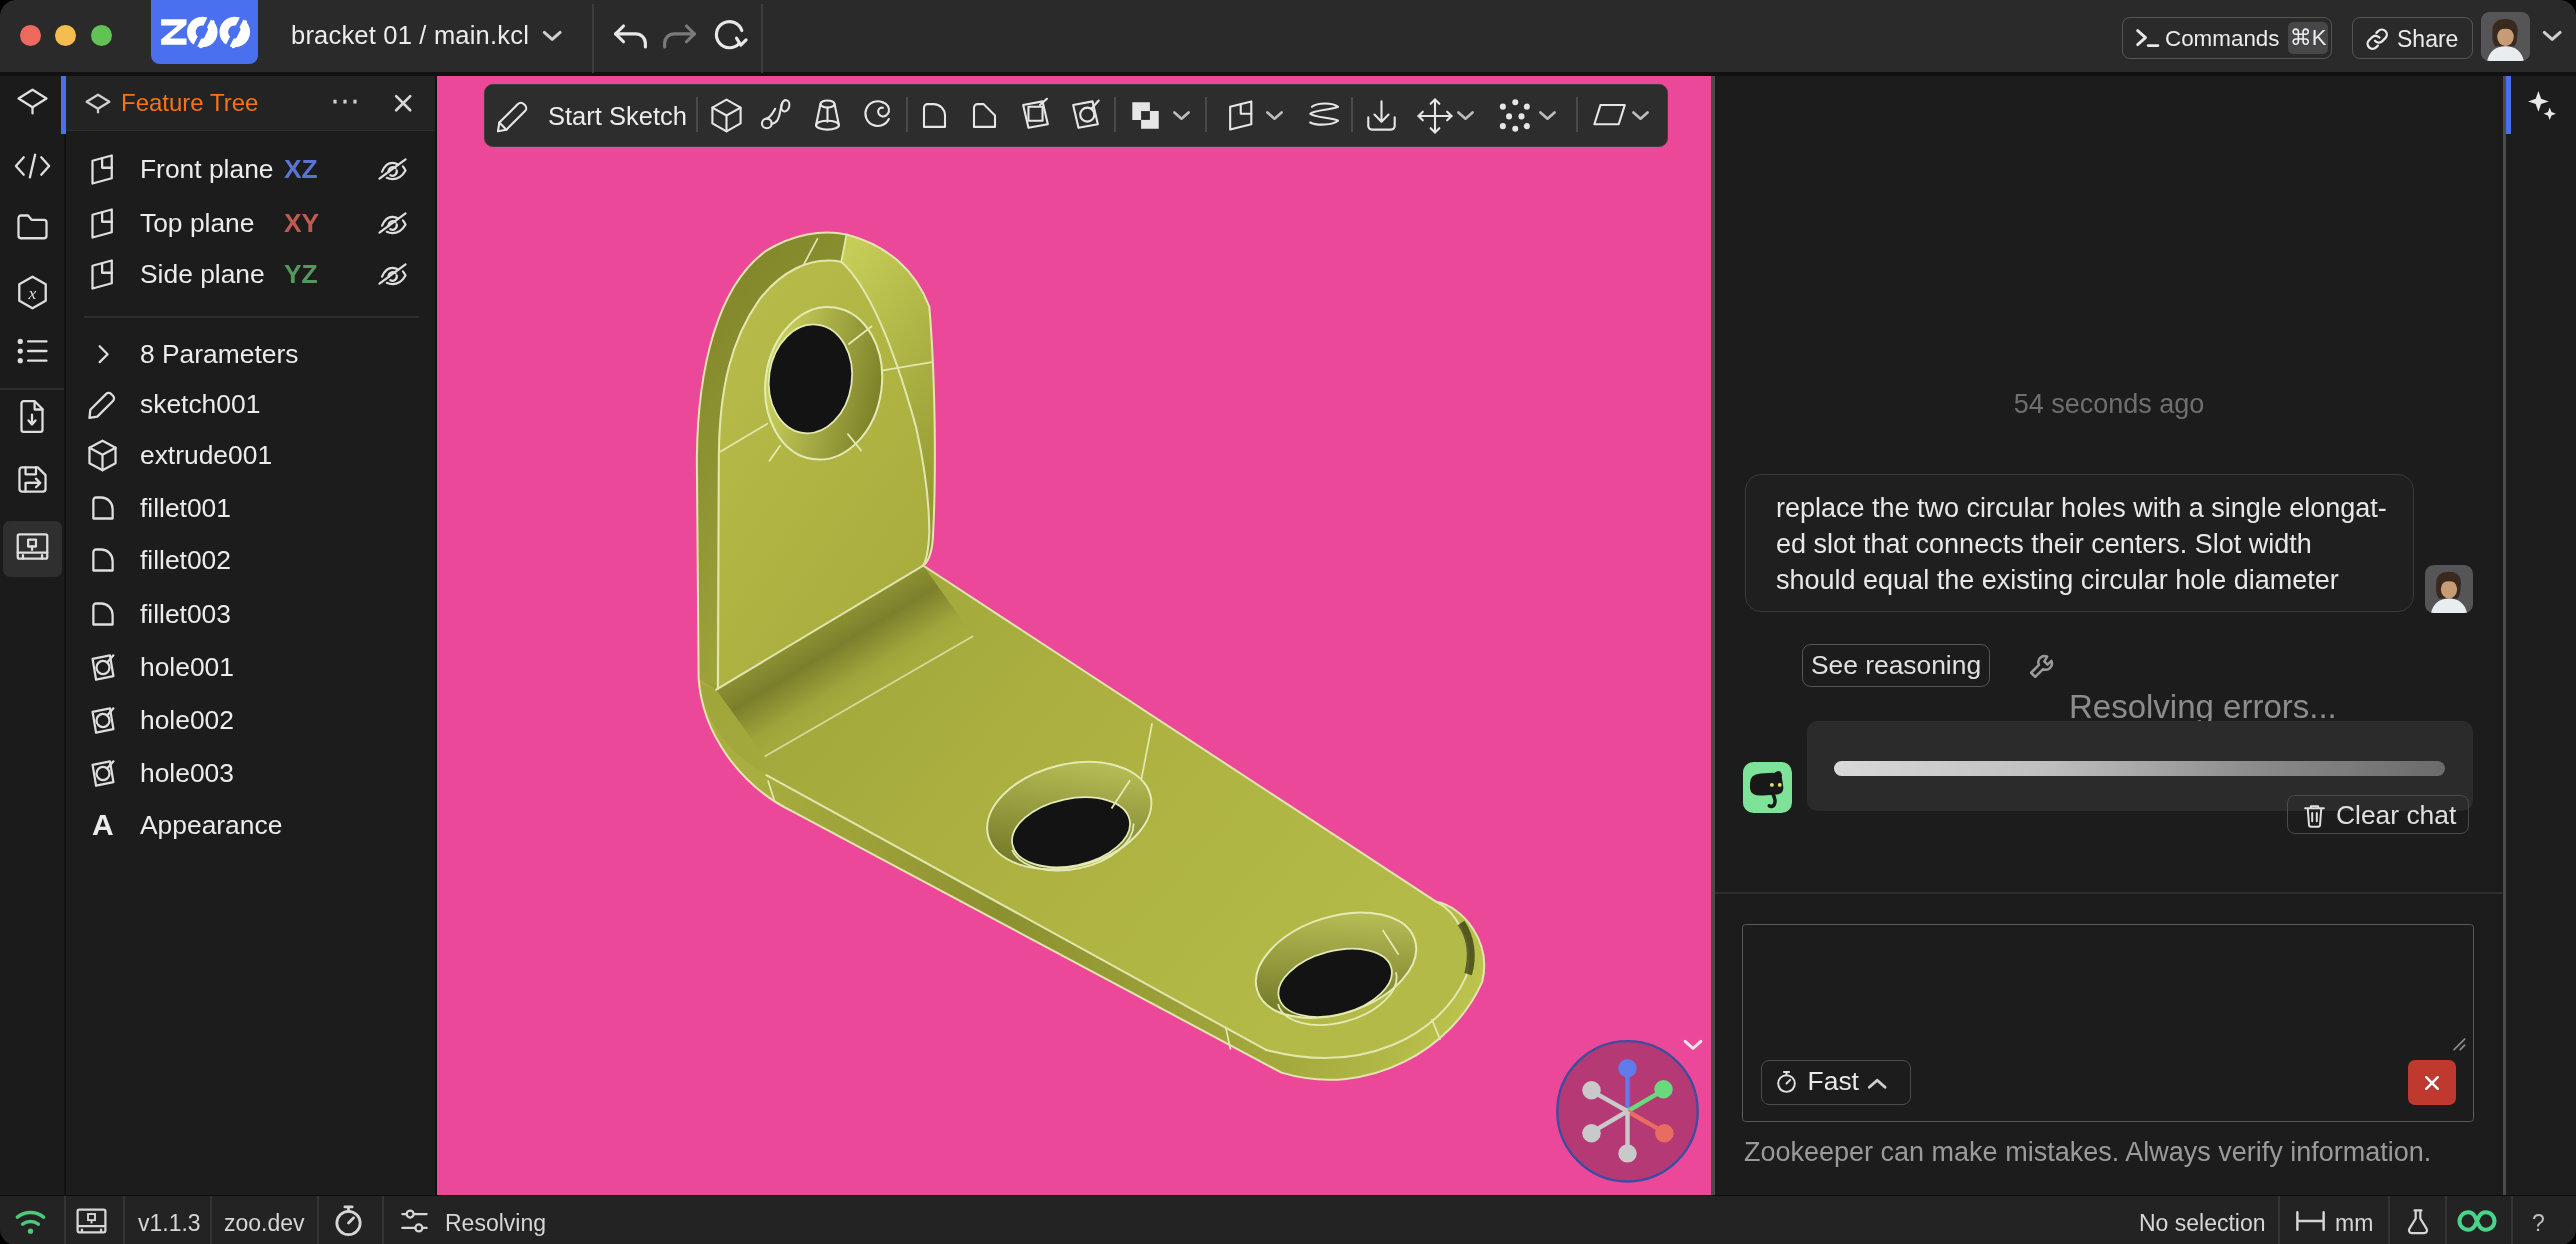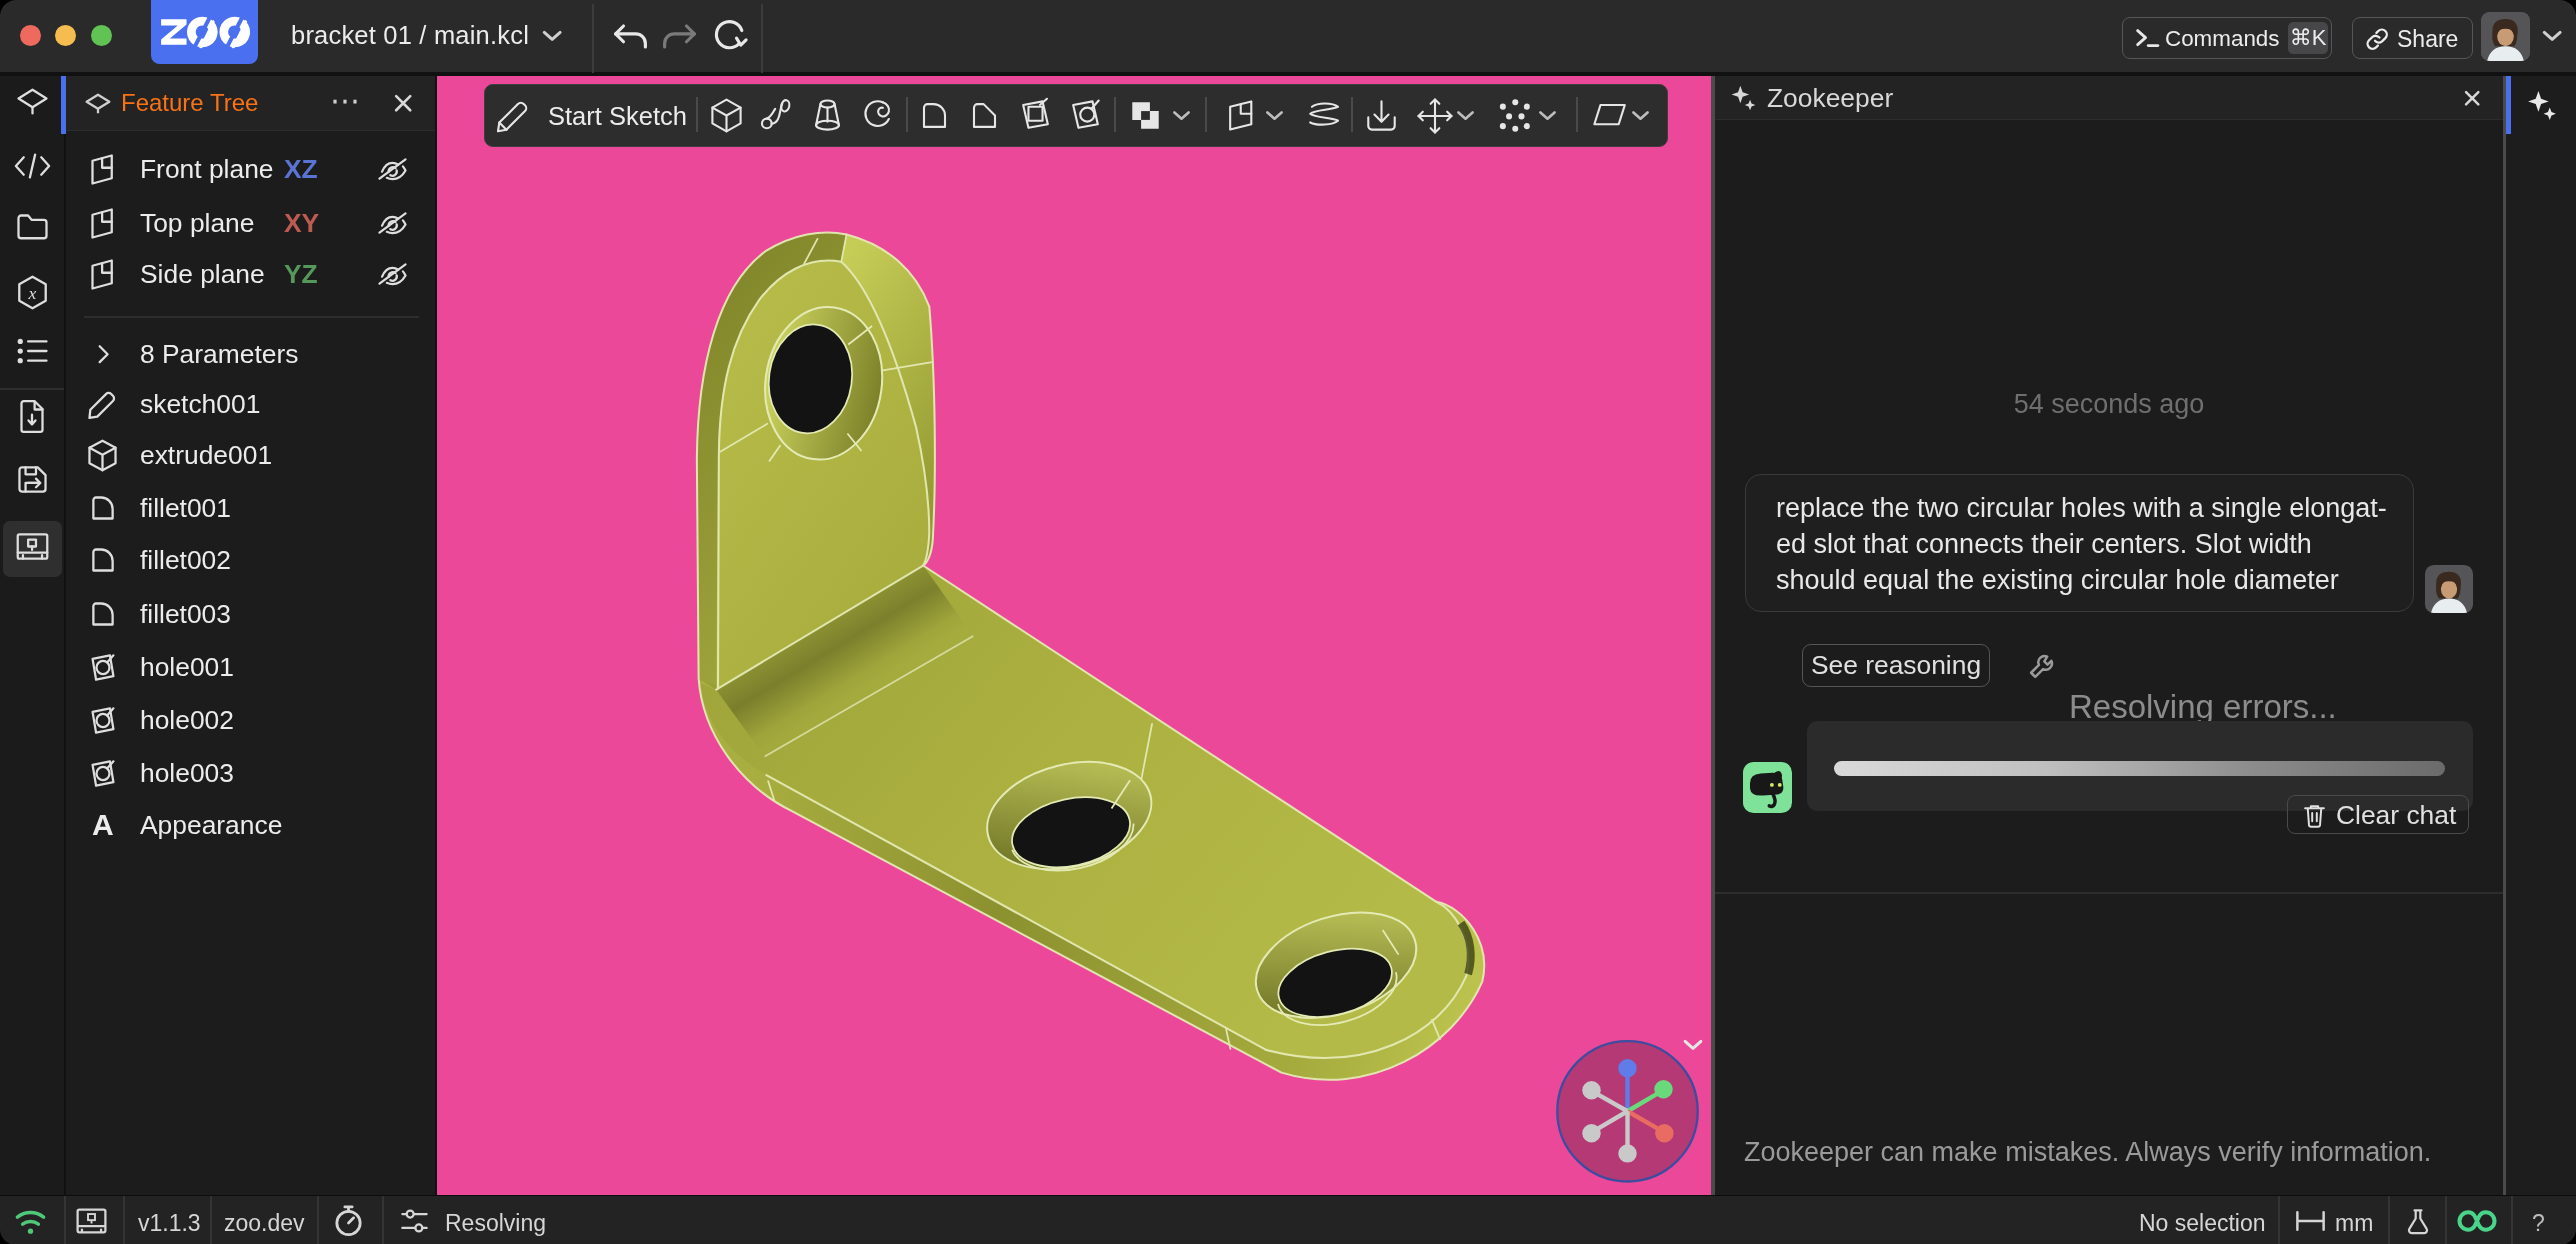--- a/index.html
+++ b/index.html
@@ -556,30 +556,20 @@
           <circle cx="45" cy="113" r="10.5" fill="#c9c9c9"></circle>
           <circle cx="86" cy="136" r="10.5" fill="#c9c9c9"></circle>
         </svg><svg class="abs" style="left:127px; top:1.8px;" width="28" height="19.4" viewBox="0 0 32 22">
           <path d="M7 6 l9 8 9 -8" stroke="#e6e6e6" stroke-width="3.4" fill="none" stroke-linecap="round" stroke-linejoin="round"></path>
         </svg></div>
   </div>
 
   <div class="abs" style="left:1711px; top:76px; width:3.5px; height:1119px; background:#4b4b4b;"></div>
 
   <div id="zk">
-    <header>
-      <svg class="abs" style="left:13.2px; top:7px;" width="30" height="30" viewBox="0 0 34 34">
-          <path d="M14 3 l2.6 7.4 L24 13 l-7.4 2.6 L14 23 l-2.6 -7.4 L4 13 l7.4 -2.6 Z" fill="#d8d8d8"></path>
-          <path d="M25 19 l1.7 4.3 L31 25 l-4.3 1.7 L25 31 l-1.7 -4.3 L19 25 l4.3 -1.7 Z" fill="#d8d8d8"></path>
-        </svg>
-      <div class="abs" style="left:52px; top:7px; font-size:26.4px; color:#d8d8d8;">Zookeeper</div>
-      <svg class="abs" style="left:744px; top:8.8px;" width="26.4" height="26.4" viewBox="0 0 30 30">
-          <path d="M8 8 L22 22 M22 8 L8 22" stroke="#d8d8d8" stroke-width="2.8" stroke-linecap="round"></path>
-        </svg>
-    </header>
 
     <div class="abs" style="left:0; top:313px; width:100%; text-align:center; font-size:27px; color:#6f6f6f;">54 seconds ago</div>
 
     <div class="abs" style="left:30px; top:398px; width:669px; height:138px; border:1.8px solid #3a3a3a; border-radius:16px; background:#1f1f1f;">
       <div class="abs" style="left:30px; top:15px; width:634px; font-size:27px; line-height:36px; color:#e8e8e8; white-space:nowrap;">replace the two circular holes with a single elongat-<br>ed slot that connects their centers. Slot width<br>should equal the existing circular hole diameter</div>
     </div>
     <div class="abs" style="left:710px; top:489px; width:48px; height:48px; border-radius:8.8px; overflow:hidden;">
       <svg width="48" height="48" viewBox="0 0 56 56">
         <rect width="56" height="56" fill="#555557"></rect>
         <path d="M13 22 q0 -14 15 -14 q14 0 14 14 l-1 10 q-1 5 -3 7 l-22 0 q-2 -3 -3 -8 Z" fill="#39291f"></path>
@@ -609,20 +599,40 @@
 
     <div class="abs" style="left:572px; top:719px; width:182px; height:39px; border:1.8px solid #4a4a4a; border-radius:8px;">
       <svg class="abs" style="left:15px; top:7px;" width="23" height="25" viewBox="0 0 22 24">
           <path d="M2 5 h18 M7.5 5 v-2 h7 v2 M4.5 5 l1.2 16 a2 2 0 0 0 2 1.8 h6.6 a2 2 0 0 0 2 -1.8 L17.5 5 M8.8 9.5 v8 M13.2 9.5 v8" stroke="#e0e0e0" stroke-width="1.9" fill="none" stroke-linecap="round" stroke-linejoin="round"></path>
         </svg>
       <div class="abs" style="left:48px; top:4.4px; font-size:26.4px; color:#e0e0e0;">Clear chat</div>
     </div>
 
     <div class="abs" style="left:0; top:816px; width:100%; height:1.8px; background:#2d2d2d;"></div>
 
+    <div class="abs" style="left:27px; top:848px; width:732px; height:198px; border:1.8px solid #585858; border-radius:3.5px;">
+      <svg class="abs" style="right:7px; top:107px;" width="19.4" height="19.4" viewBox="0 0 22 22">
+          <path d="M20 8 L8 20 M20 15 L15 20" stroke="#8a8a8a" stroke-width="2" stroke-linecap="round"></path>
+        </svg>
+      <div class="abs" style="left:17.6px; top:135px; width:150px; height:45px; border:1.8px solid #4a4a4a; border-radius:8px;">
+        <svg class="abs" style="left:12.3px; top:8.8px;" width="25" height="25" viewBox="0 0 24 24">
+            <circle cx="12" cy="13" r="8" stroke="#e0e0e0" stroke-width="1.9" fill="none"></circle>
+            <path d="M12 13 l3.5 -3.5 M9.5 2 h5 M12 2 v3" stroke="#e0e0e0" stroke-width="1.9" stroke-linecap="round"></path>
+          </svg>
+        <div class="abs" style="left:46px; top:5.3px; font-size:26.4px; color:#e8e8e8;">Fast</div>
+        <svg class="abs" style="left:102px; top:14px;" width="26.4" height="17.6" viewBox="0 0 30 20">
+            <path d="M6 14 l9 -8 9 8" stroke="#cfcfcf" stroke-width="3.2" fill="none" stroke-linecap="round" stroke-linejoin="round"></path>
+          </svg>
+      </div>
+      <div class="abs" style="left:665px; top:135px; width:48px; height:45px; background:#c0392f; border-radius:7px;">
+        <svg class="abs" style="left:12.3px; top:10.6px;" width="24" height="24" viewBox="0 0 27 27">
+            <path d="M7 7 L20 20 M20 7 L7 20" stroke="#fff" stroke-width="2.8" stroke-linecap="round"></path>
+          </svg>
+      </div>
+    </div>
     <div class="abs" style="left:29px; top:1061px; font-size:27px; color:#9a9a9a;">Zookeeper can make mistakes. Always verify information.</div>
   </div>
 
   <div id="rrail">
     <div class="abs" style="left:0px; top:0px; width:5.3px; height:58px; background:#4a70f0;"></div>
     <svg class="abs" style="left:17.6px; top:12.3px;" width="35" height="35" viewBox="0 0 34 34">
         <path d="M14 3 l2.6 7.4 L24 13 l-7.4 2.6 L14 23 l-2.6 -7.4 L4 13 l7.4 -2.6 Z" fill="#e8e8e8"></path>
         <path d="M25 19 l1.7 4.3 L31 25 l-4.3 1.7 L25 31 l-1.7 -4.3 L19 25 l4.3 -1.7 Z" fill="#e8e8e8"></path>
       </svg>
   </div>

